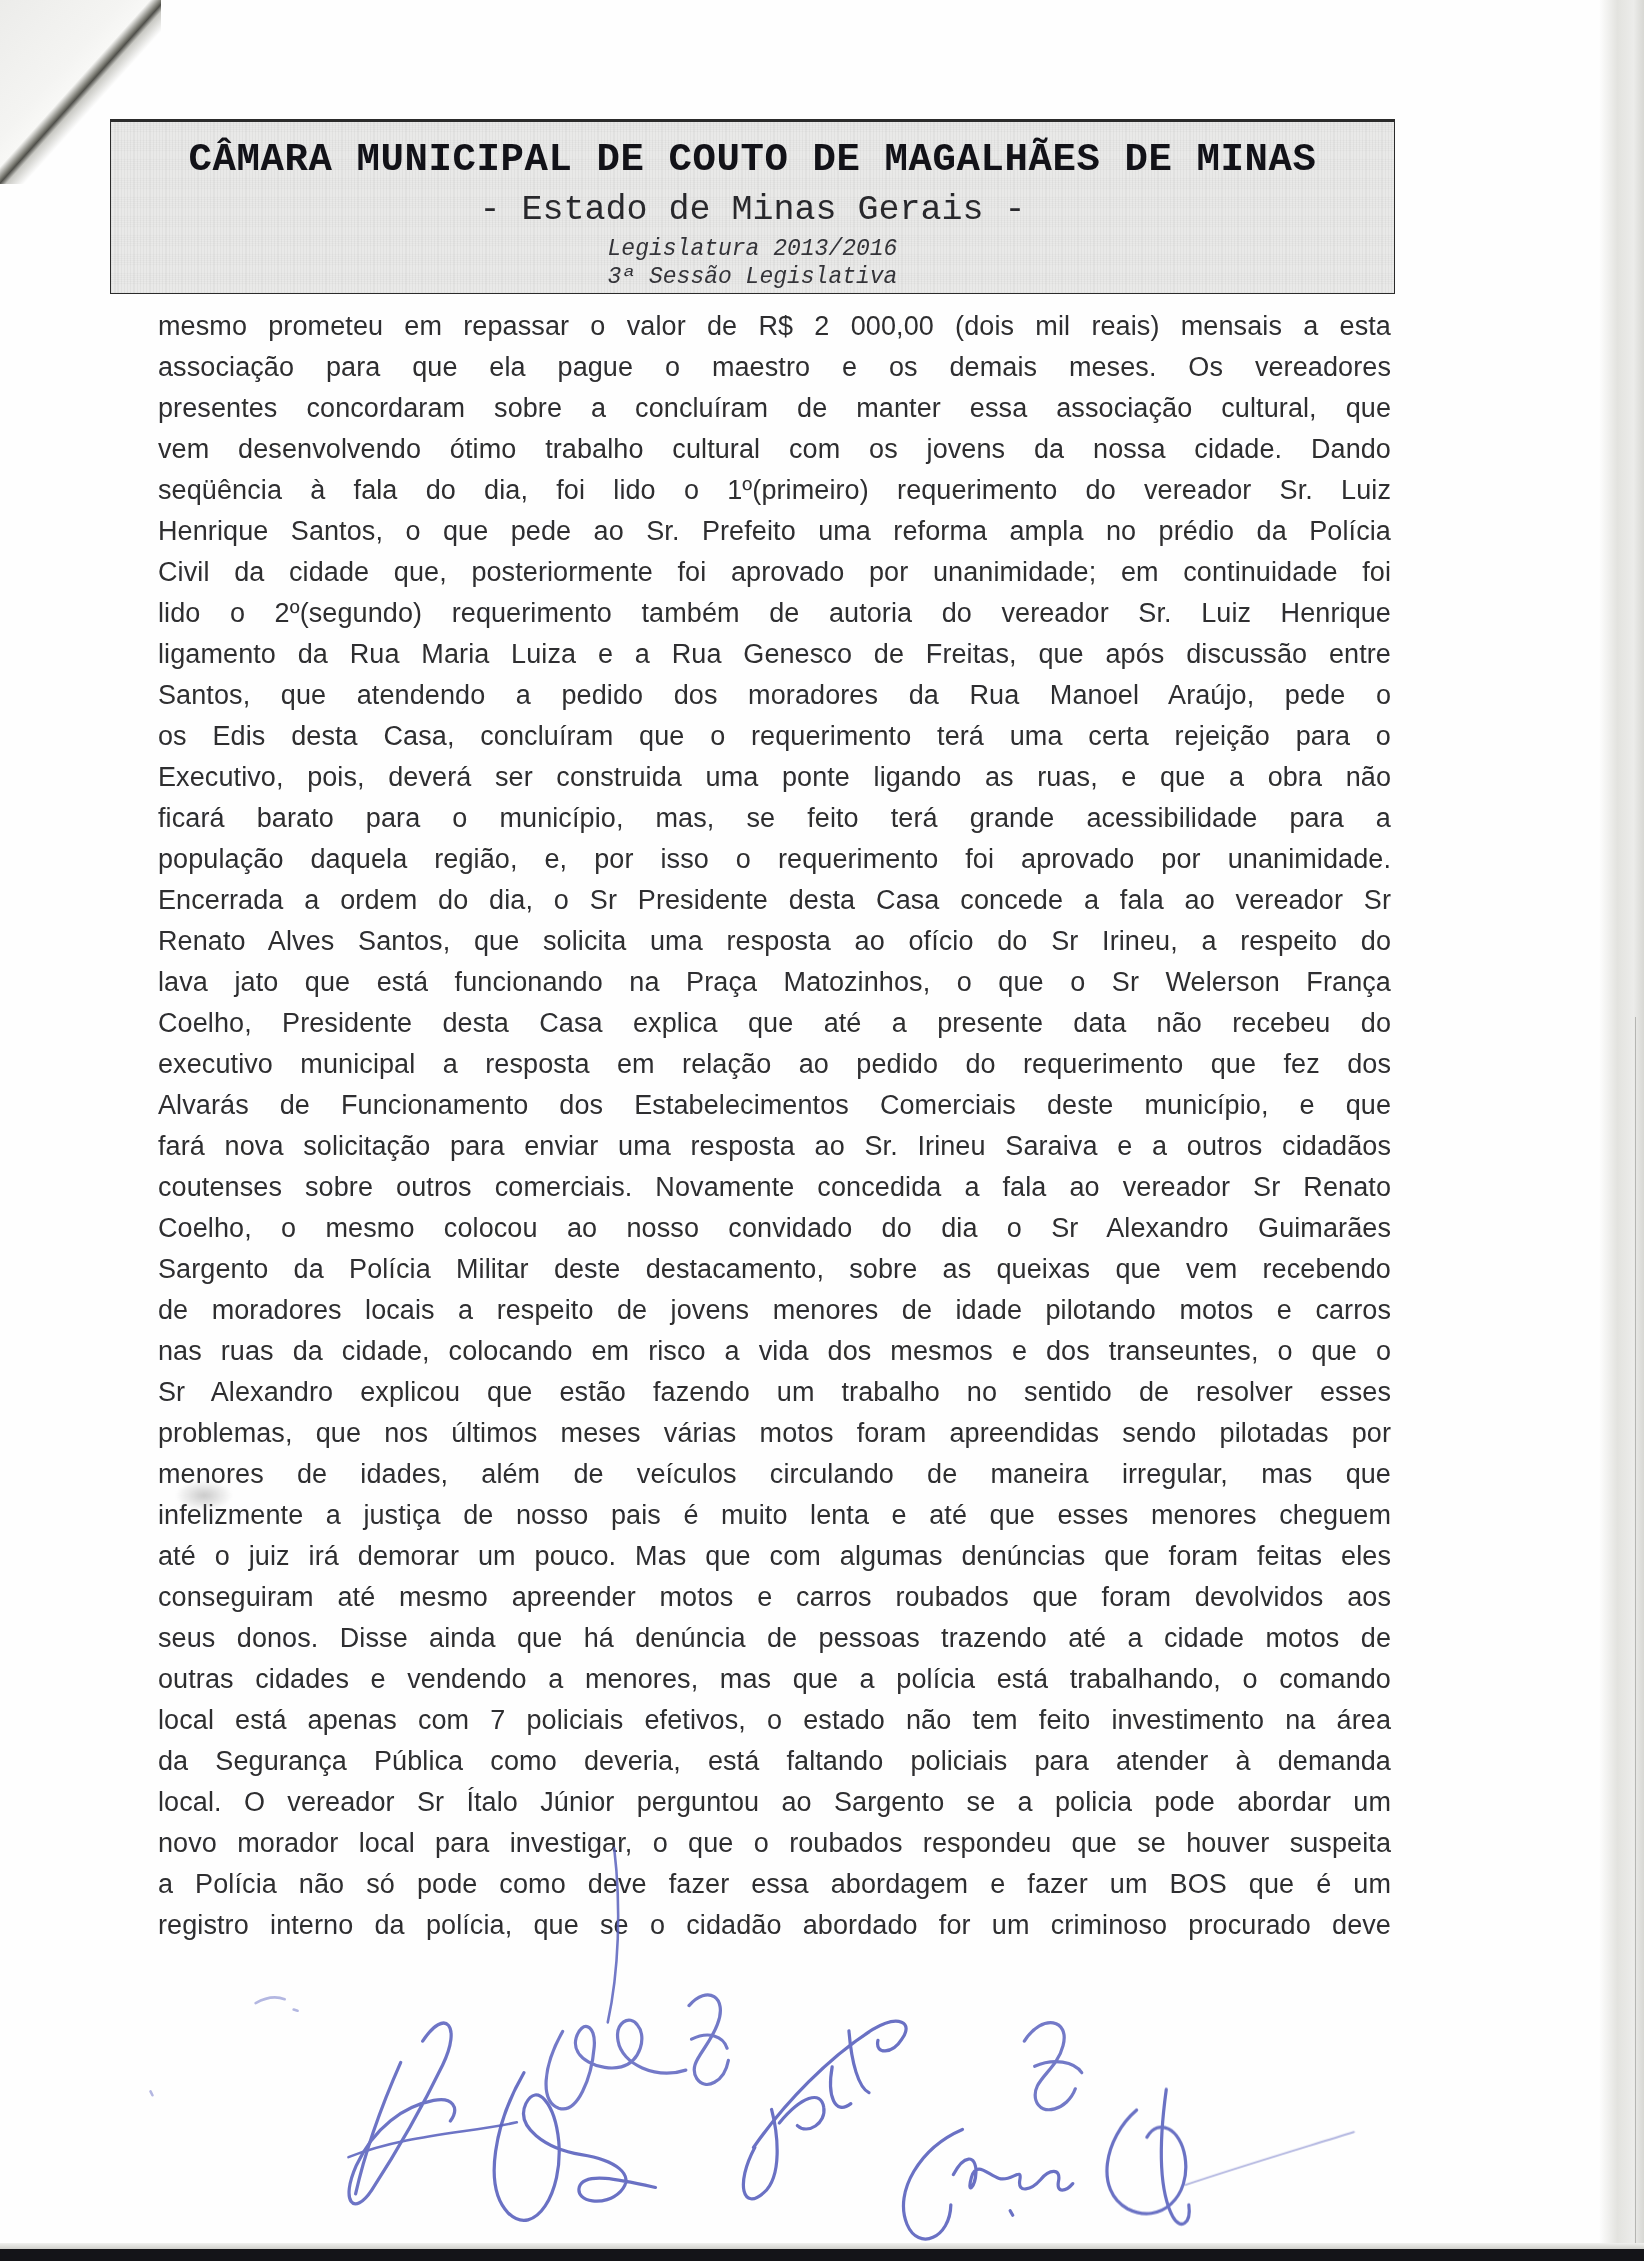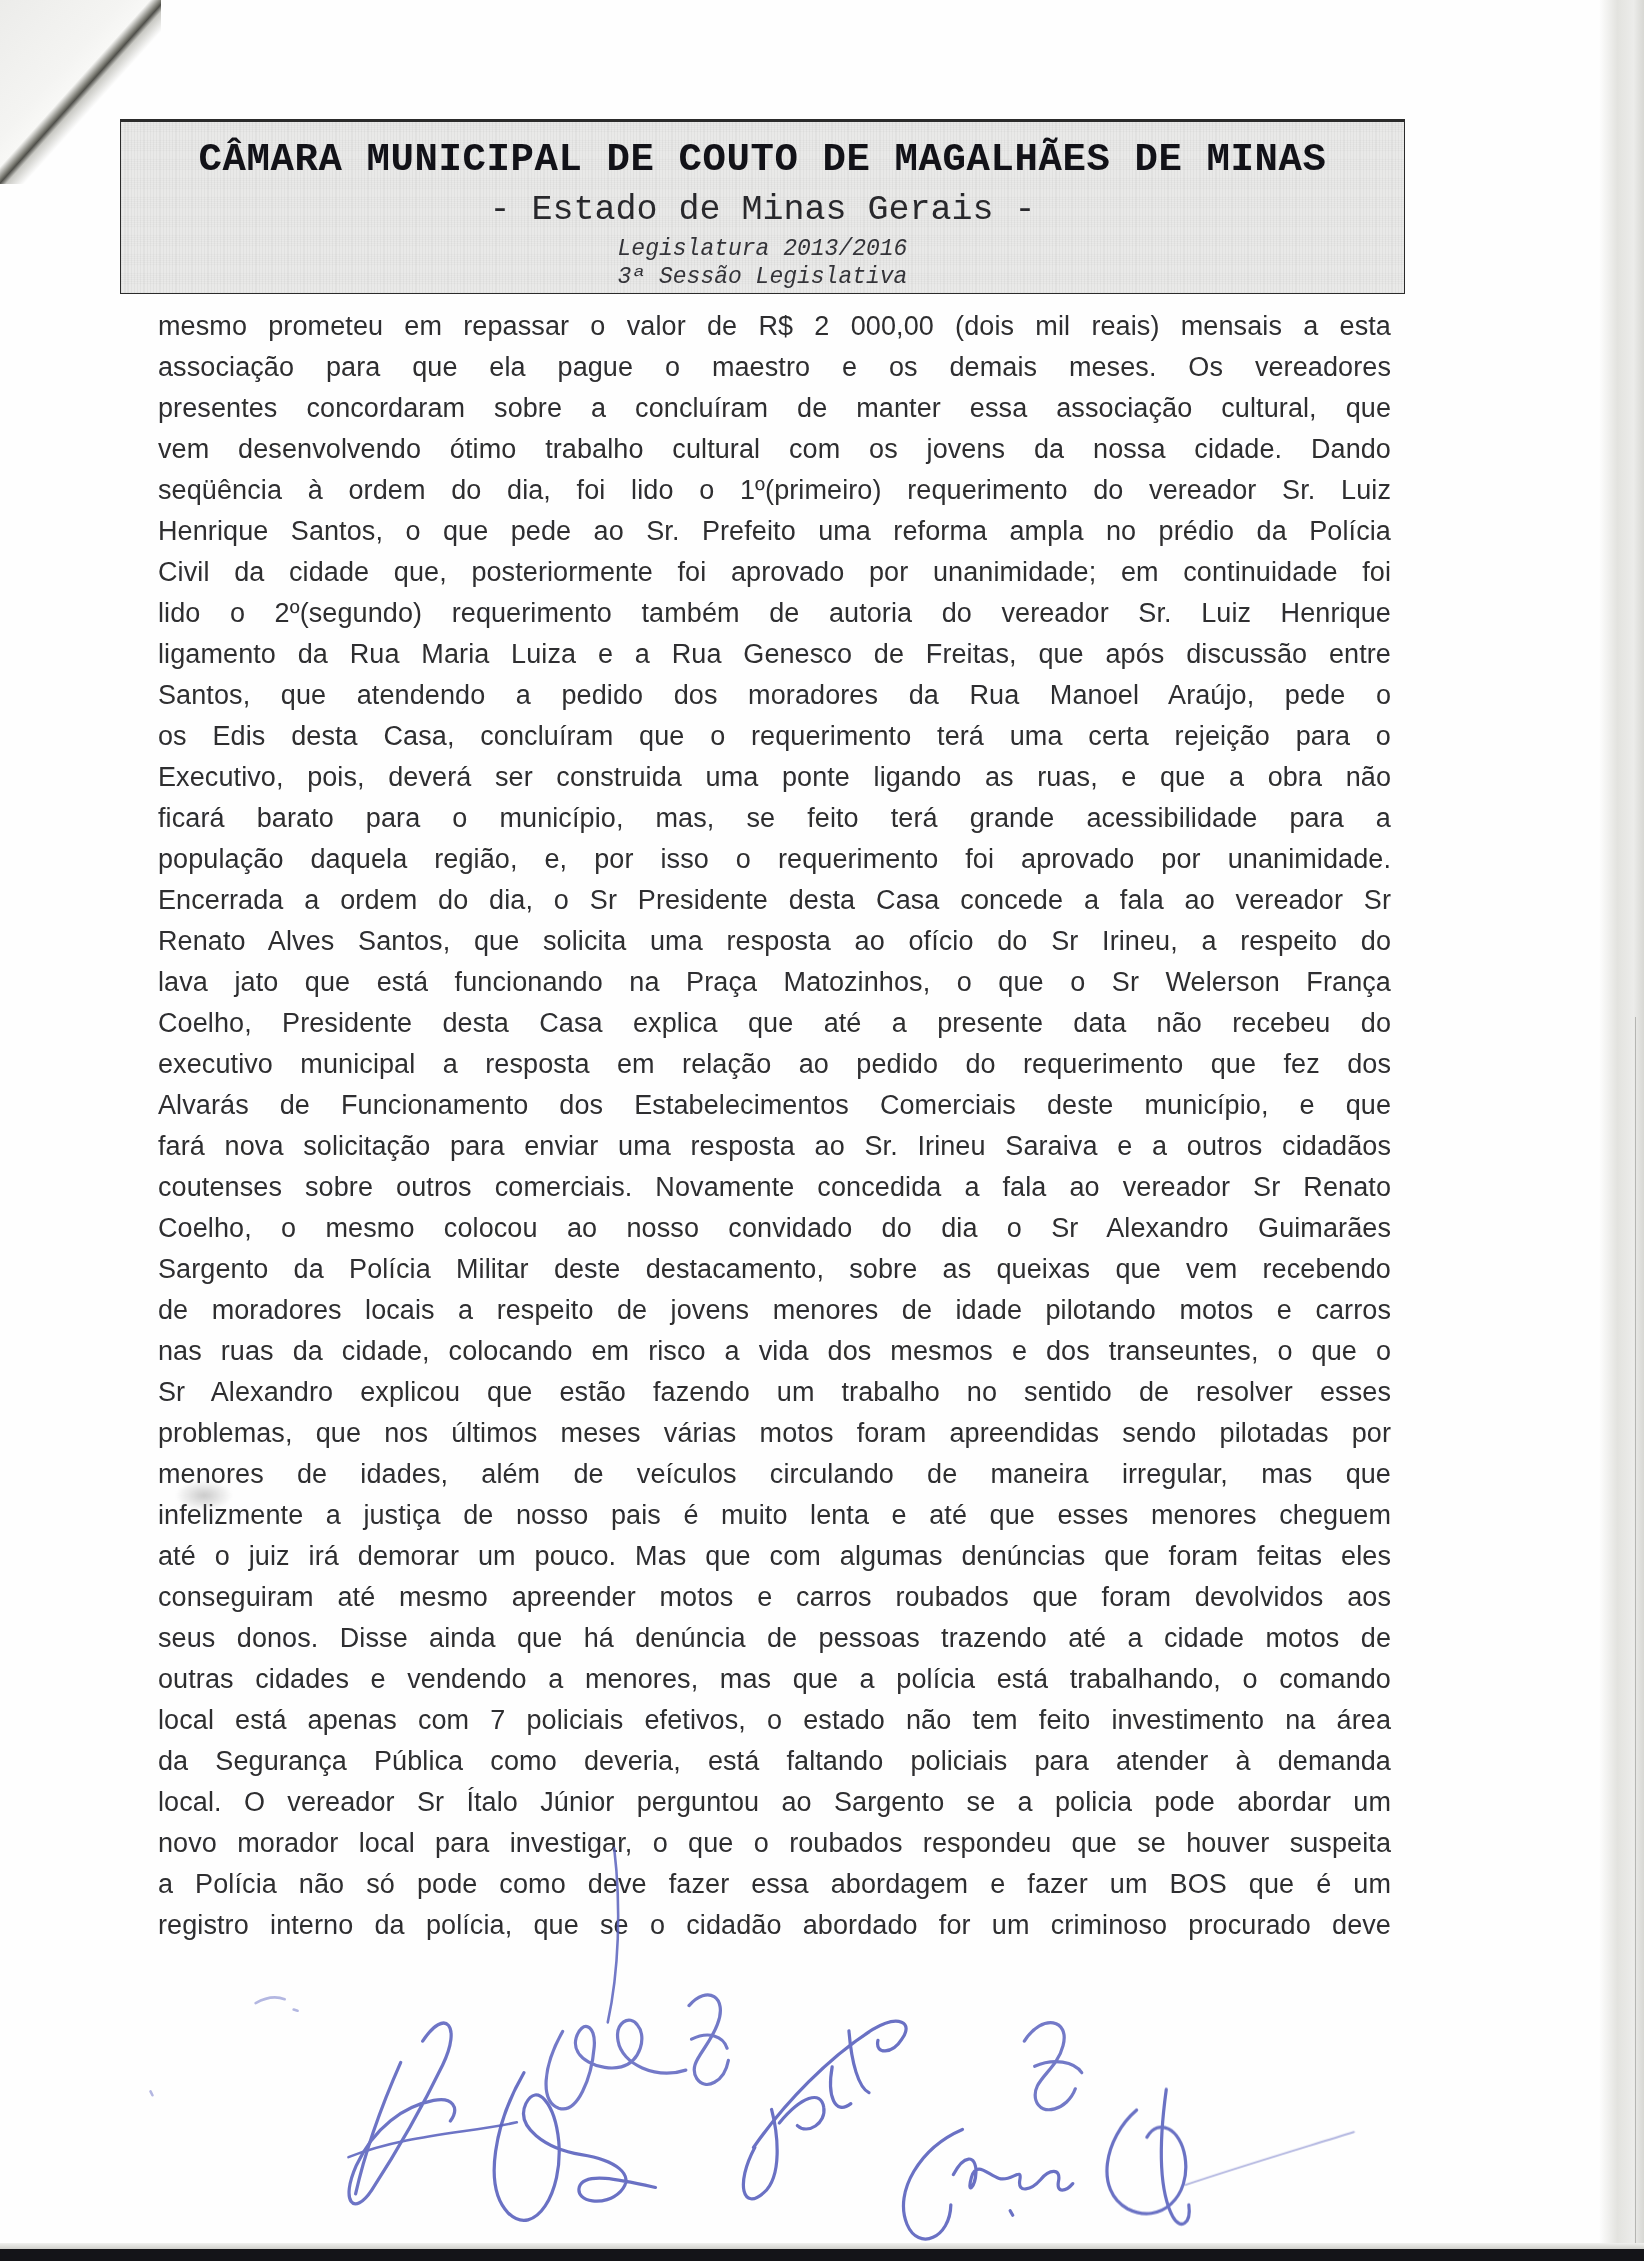--- a/index.html
+++ b/index.html
@@ -20,21 +20,21 @@
     position:absolute; top:0; left:0;
     width:161px; height:184px;
     background:linear-gradient(132deg,
       #ececea 0%, #f4f4f2 38%, #f8f8f6 46%,
       #77776f 49.5%, #4f4f4a 50.5%, #c9c9c4 52.5%,
       rgba(255,255,255,0) 58%);
   }
 
   
   .header-box {
-    position:absolute; left:120px; top:119px;
+    position:absolute; left:110px; top:119px;
     width:1285px; height:175px;
     box-sizing:border-box;
     border:1.9px solid #2b2b2b;
     border-top-width:3.9px;
     background:
       repeating-linear-gradient(90deg, rgba(0,0,0,0.035) 0 1.3px, rgba(0,0,0,0) 1.3px 3.2px),
       repeating-linear-gradient(0deg, rgba(0,0,0,0.02) 0 0.6px, rgba(0,0,0,0) 0.6px 1.9px),
       #e9e9e8;
     text-align:center;
     color:#161616;
@@ -134,21 +134,21 @@
     <div class="hdr-state">- Estado de Minas Gerais -</div>
     <div class="hdr-leg">Legislatura 2013/2016</div>
     <div class="hdr-session">3ª Sessão Legislativa</div>
   </div>
 
   <div class="body-text">
       <div class="line">mesmo prometeu em repassar o valor de R$ 2 000,00 (dois mil reais) mensais a esta</div>
       <div class="line">associação para que ela pague o maestro e os demais meses. Os vereadores</div>
       <div class="line">presentes concordaram sobre a concluíram de manter essa associação cultural, que</div>
       <div class="line">vem desenvolvendo ótimo trabalho cultural com os jovens da nossa cidade. Dando</div>
-      <div class="line">seqüência à ordem do dia, foi lido o 1º(primeiro) requerimento do vereador Sr. Luiz</div>
+      <div class="line">seqüência à fala do dia, foi lido o 1º(primeiro) requerimento do vereador Sr. Luiz</div>
       <div class="line">Henrique Santos, o que pede ao Sr. Prefeito uma reforma ampla no prédio da Polícia</div>
       <div class="line">Civil da cidade que, posteriormente foi aprovado por unanimidade; em continuidade foi</div>
       <div class="line">lido o 2º(segundo) requerimento também de autoria do vereador Sr. Luiz Henrique</div>
       <div class="line">ligamento da Rua Maria Luiza e a Rua Genesco de Freitas, que após discussão entre</div>
       <div class="line">Santos, que atendendo a pedido dos moradores da Rua Manoel Araújo, pede o</div>
       <div class="line">os Edis desta Casa, concluíram que o requerimento terá uma certa rejeição para o</div>
       <div class="line">Executivo, pois, deverá ser construida uma ponte ligando as ruas, e que a obra não</div>
       <div class="line">ficará barato para o município, mas, se feito terá grande acessibilidade para a</div>
       <div class="line">população daquela região, e, por isso o requerimento foi aprovado por unanimidade.</div>
       <div class="line">Encerrada a ordem do dia, o Sr Presidente desta Casa concede a fala ao vereador Sr</div>

